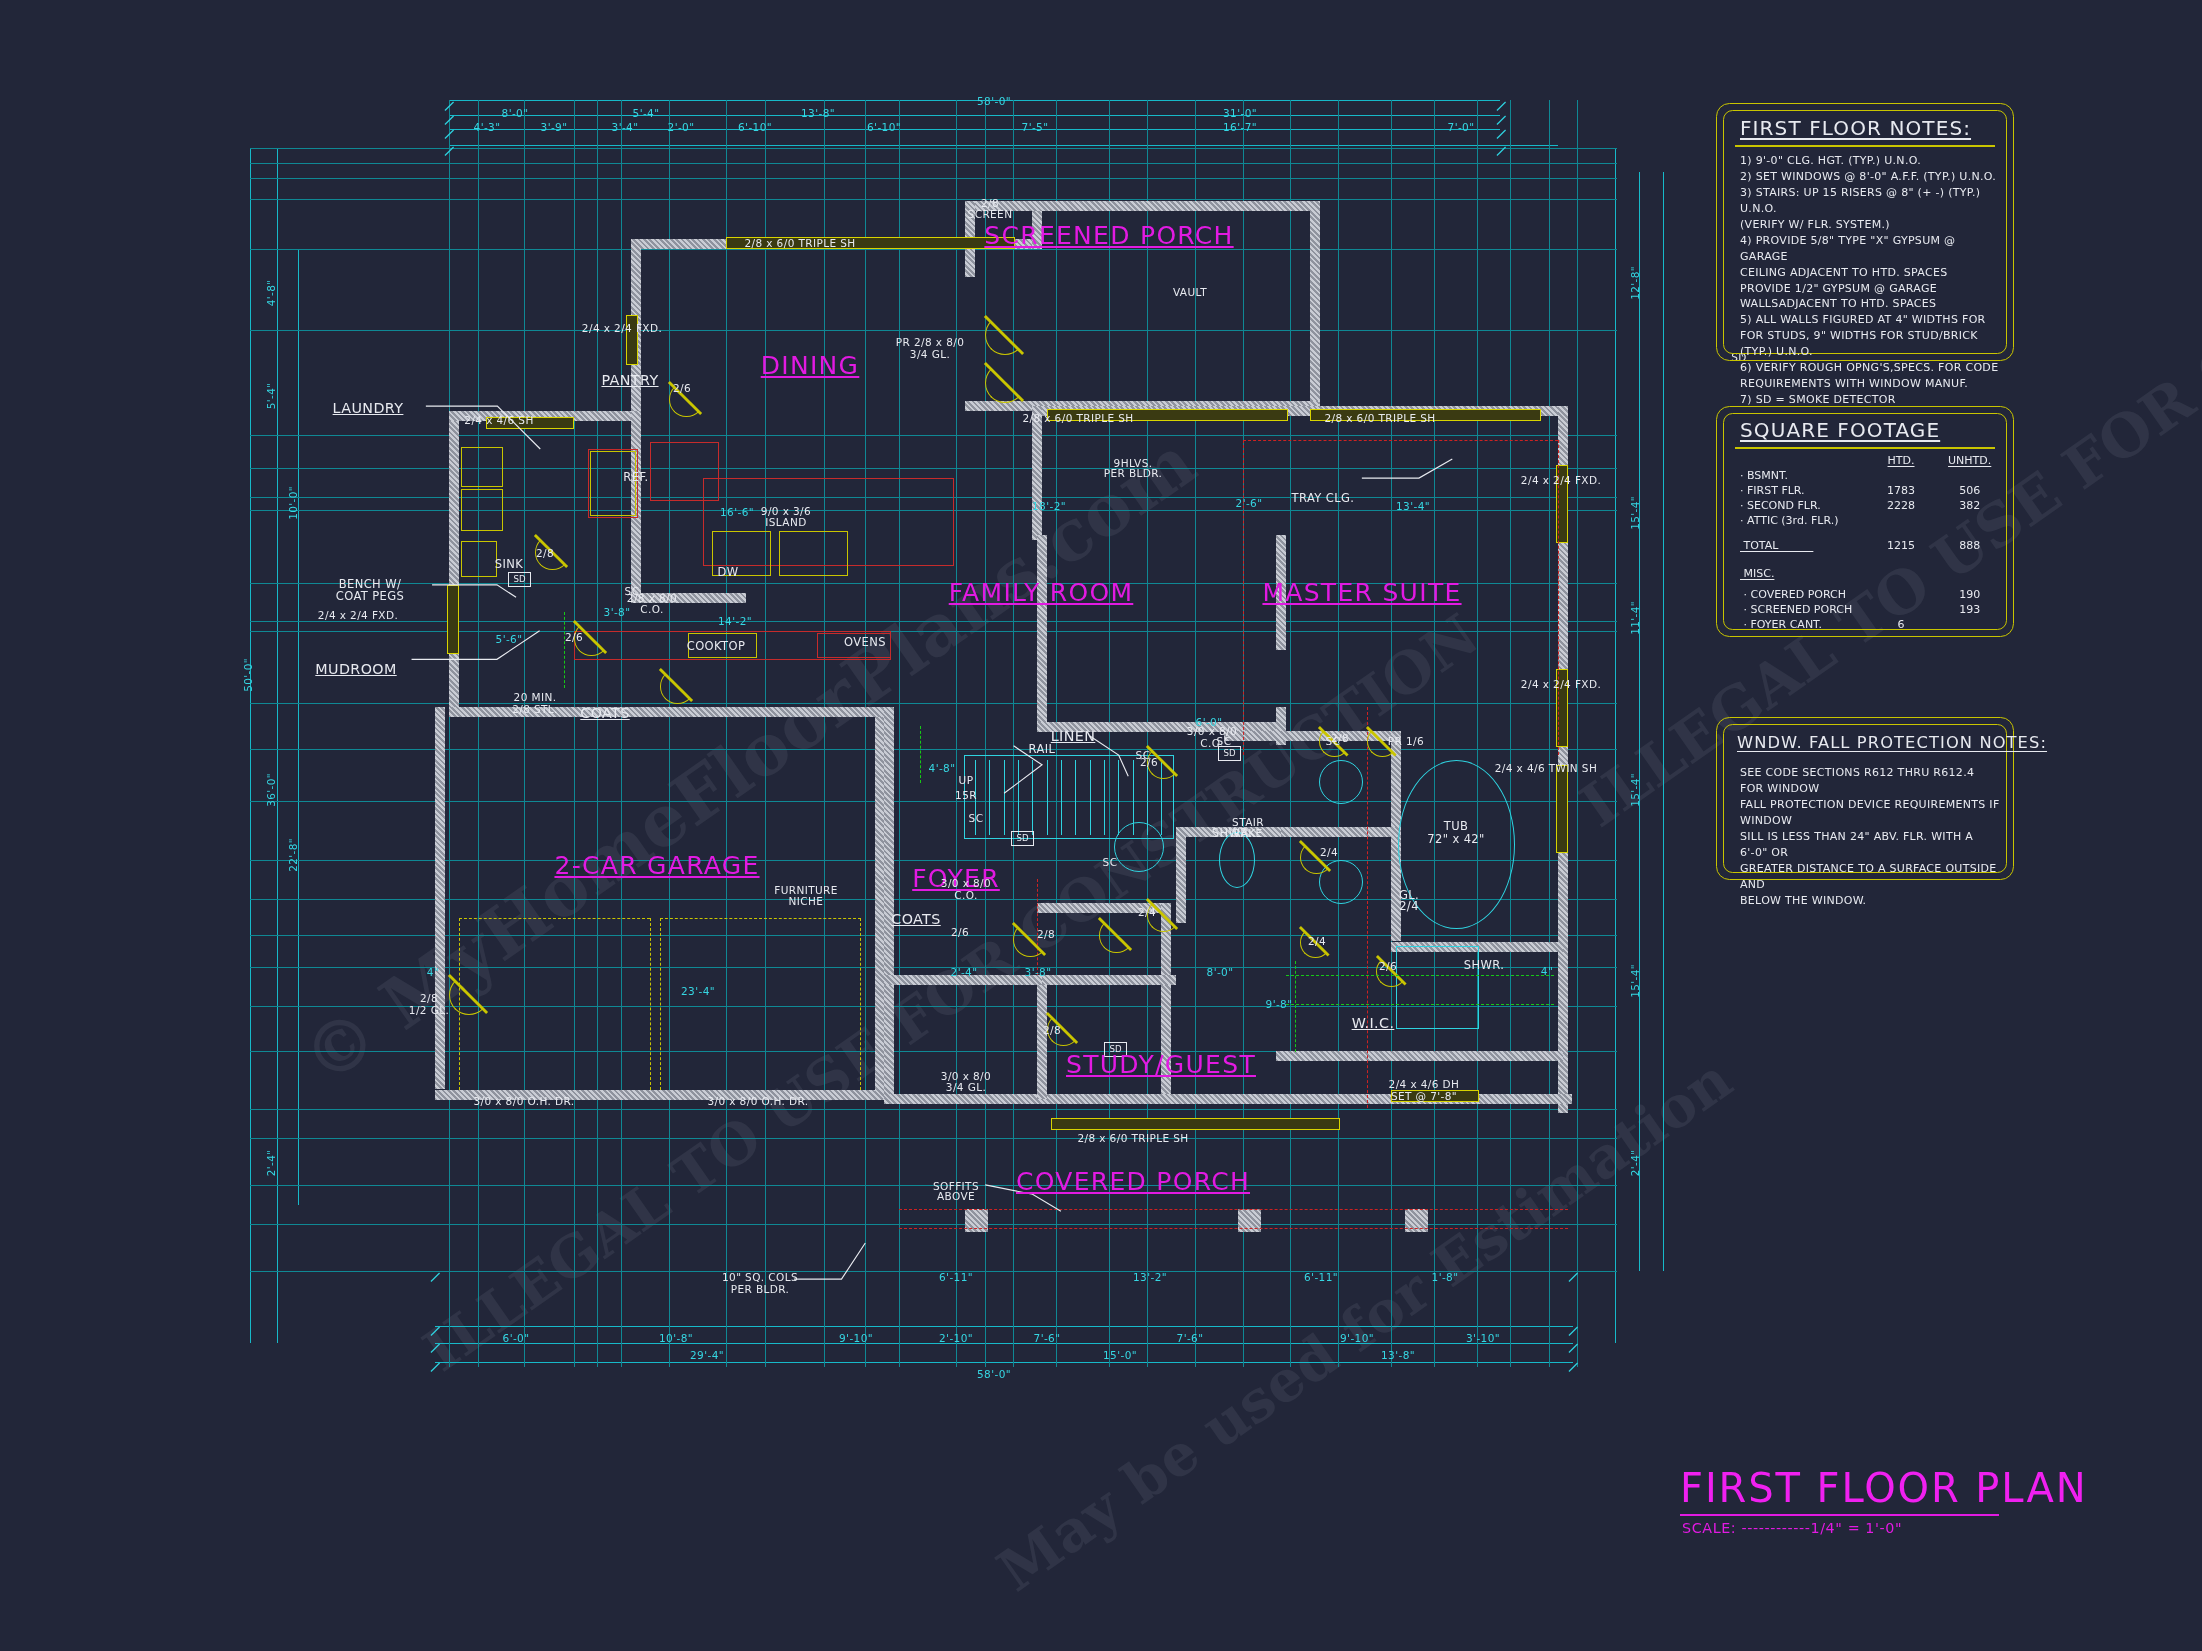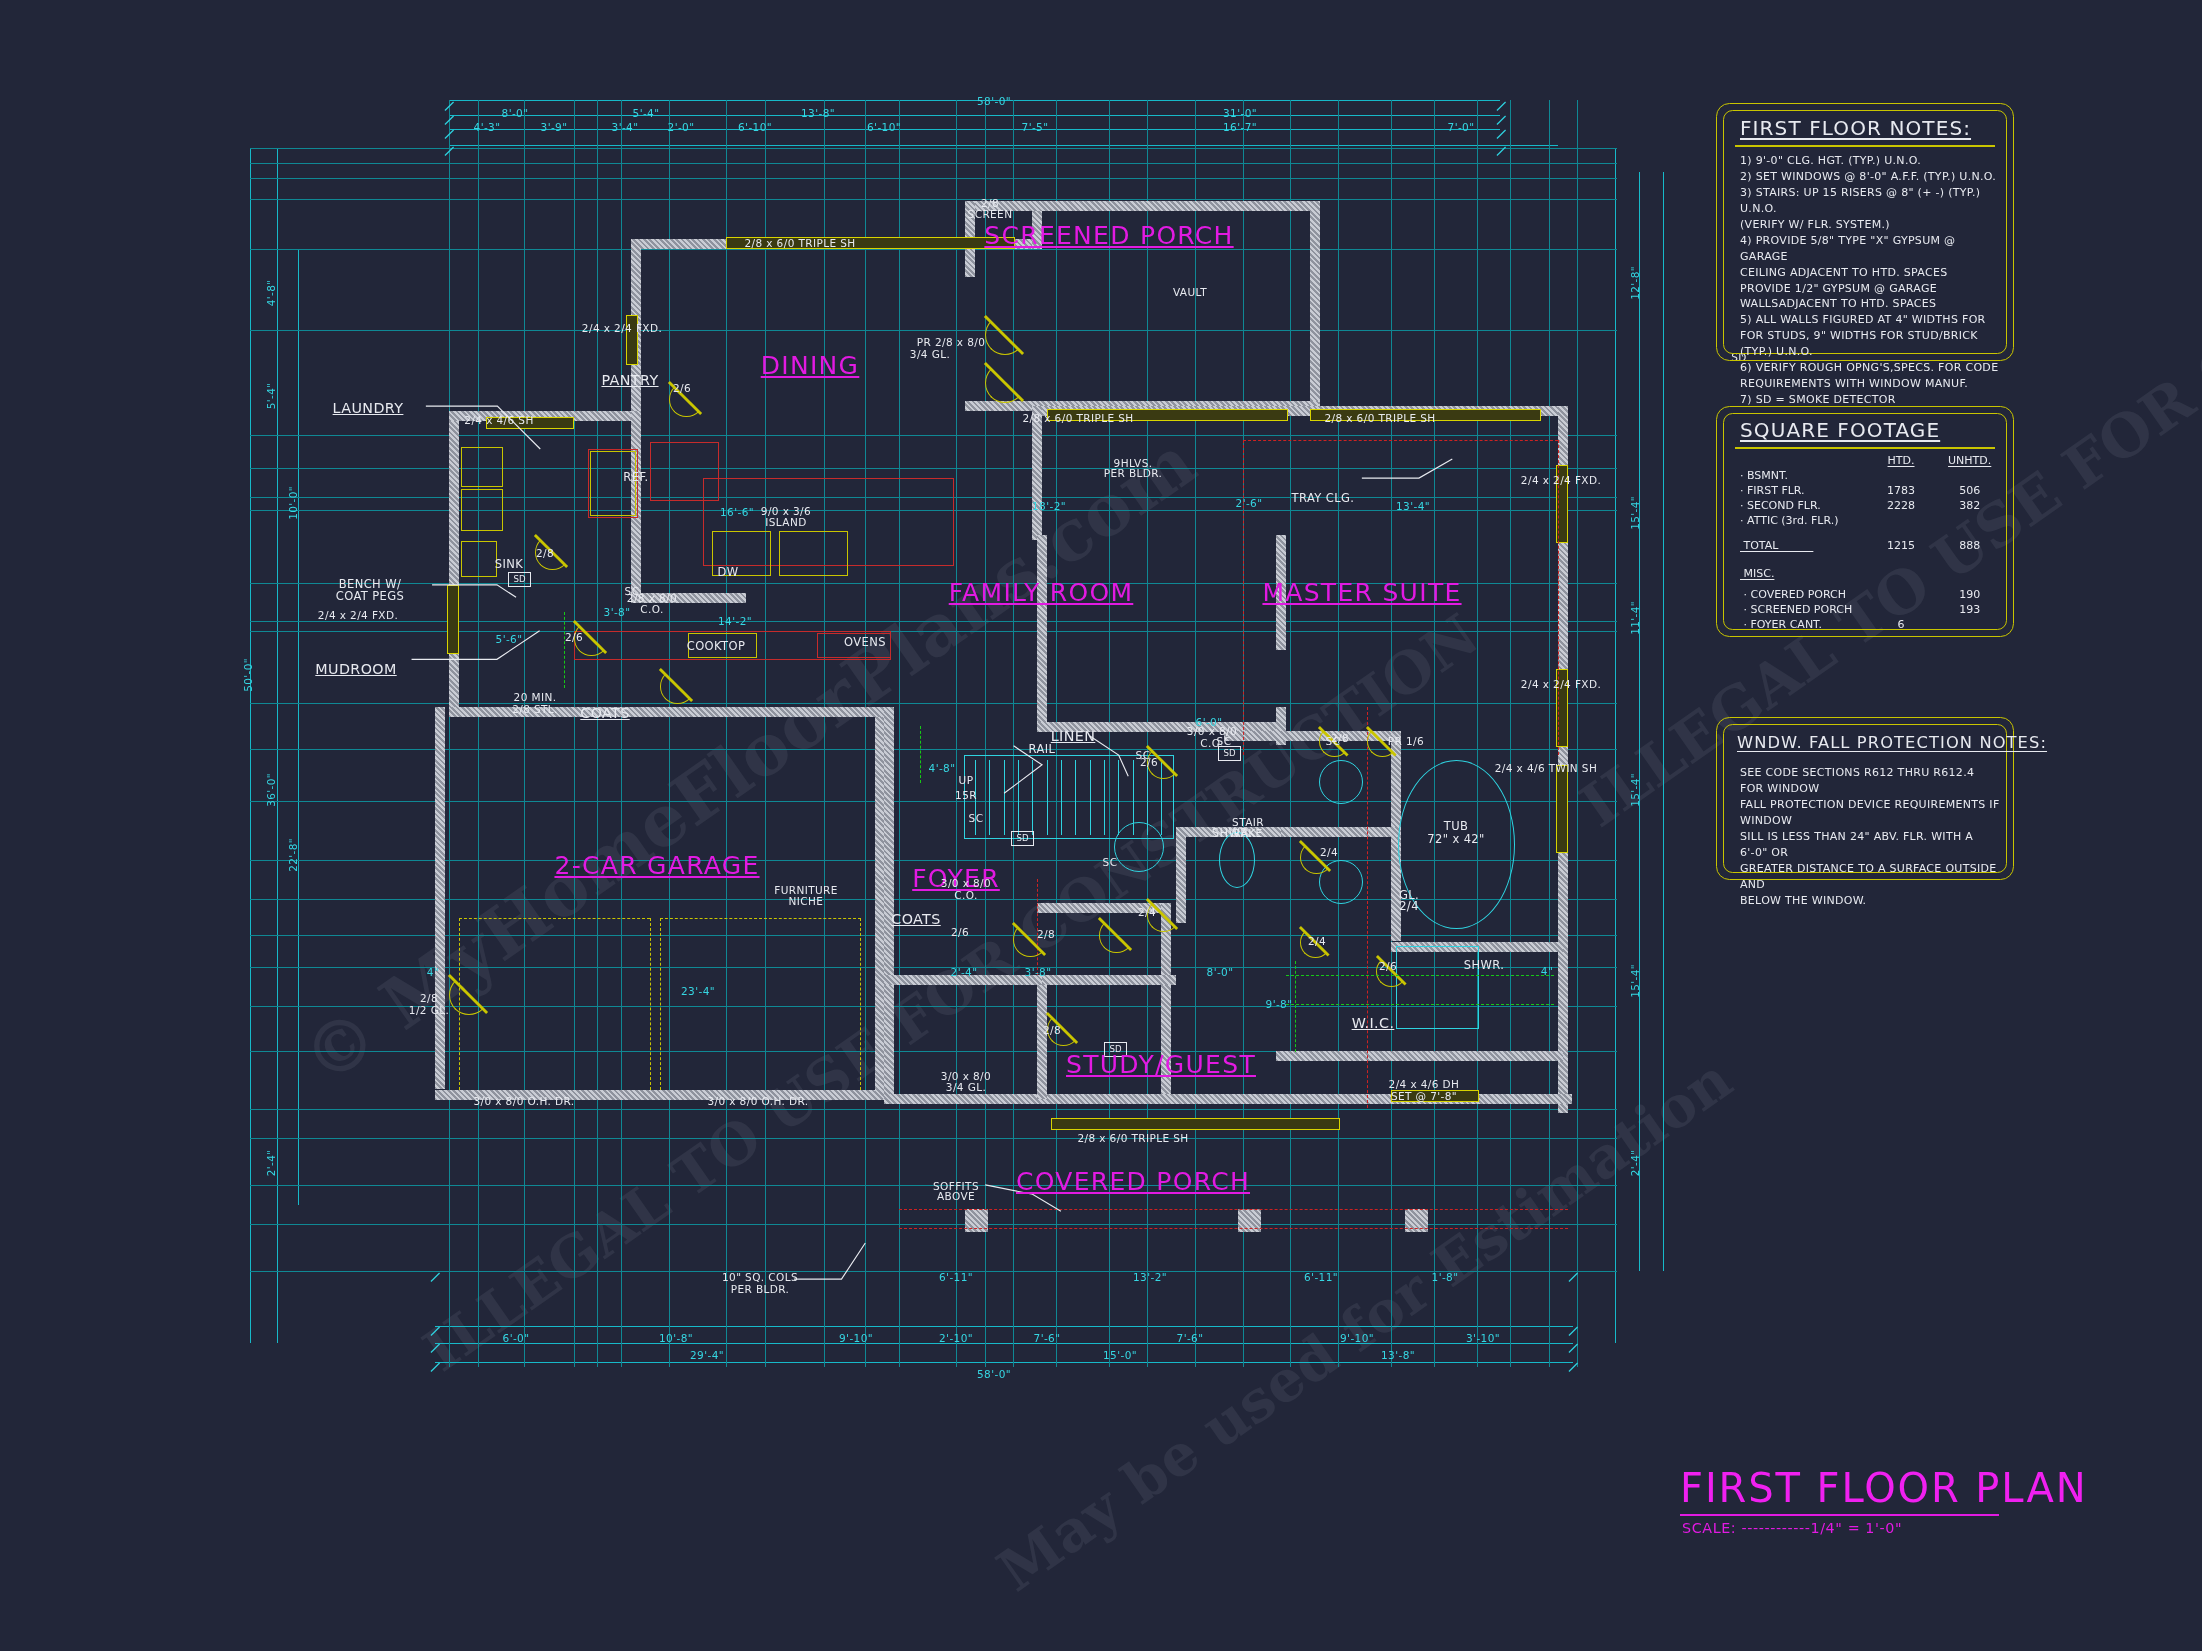--- a/index.html
+++ b/index.html
@@ -428,21 +428,21 @@
       <div class="t white" style="left: 760px; top: 1272px; font-size: 10.5px; transform: translateX(-50%); text-align: center;">10" SQ. COLS</div>
       <div class="t white" style="left: 760px; top: 1284px; font-size: 10.5px; transform: translateX(-50%); text-align: center;">PER BLDR.</div>
       <div class="t white" style="left: 370px; top: 578px; font-size: 11.5px; transform: translateX(-50%); text-align: center;">BENCH W/</div>
       <div class="t white" style="left: 370px; top: 590px; font-size: 11.5px; transform: translateX(-50%); text-align: center;">COAT PEGS</div>
       <div class="t white" style="left: 499px; top: 415px; font-size: 10.5px; transform: translateX(-50%); ">2/4 x 4/6 SH</div>
       <div class="t white" style="left: 358px; top: 610px; font-size: 10.5px; transform: translateX(-50%); text-align: center;">2/4 x 2/4 FXD.</div>
       <div class="t white" style="left: 622px; top: 323px; font-size: 10.5px; transform: translateX(-50%); text-align: center;">2/4 x 2/4 FXD.</div>
       <div class="t white" style="left: 800px; top: 238px; font-size: 10.5px; transform: translateX(-50%); text-align: center;">2/8 x 6/0 TRIPLE SH</div>
       <div class="t white" style="left: 990px; top: 198px; font-size: 10.5px; transform: translateX(-50%); text-align: center;">2/8</div>
       <div class="t white" style="left: 990px; top: 209px; font-size: 10.5px; transform: translateX(-50%); text-align: center;">SCREEN</div>
-      <div class="t white" style="left: 930px; top: 337px; font-size: 10.5px; transform: translateX(-50%); text-align: left; margin-left: 21px;">PR 2/8 x 8/0</div>
+      <div class="t white" style="left: 930px; top: 337px; font-size: 10.5px; transform: translateX(-50%); text-align: left;">PR 2/8 x 8/0</div>
       <div class="t white" style="left: 930px; top: 349px; font-size: 10.5px; transform: translateX(-50%); text-align: center;">3/4 GL.</div>
       <div class="t white" style="left: 1078px; top: 413px; font-size: 10.5px; transform: translateX(-50%); text-align: center;">2/8 x 6/0 TRIPLE SH</div>
       <div class="t white" style="left: 1380px; top: 413px; font-size: 10.5px; transform: translateX(-50%); text-align: center;">2/8 x 6/0 TRIPLE SH</div>
       <div class="t white" style="left: 1561px; top: 475px; font-size: 10.5px; transform: translateX(-50%); text-align: center;">2/4 x 2/4 FXD.</div>
       <div class="t white" style="left: 1561px; top: 679px; font-size: 10.5px; transform: translateX(-50%); text-align: center;">2/4 x 2/4 FXD.</div>
       <div class="t white" style="left: 1546px; top: 763px; font-size: 10.5px; transform: translateX(-50%); text-align: center;">2/4 x 4/6 TWIN SH</div>
       <div class="t white" style="left: 1424px; top: 1079px; font-size: 10.5px; transform: translateX(-50%); text-align: center;">2/4 x 4/6 DH</div>
       <div class="t white" style="left: 1424px; top: 1091px; font-size: 10.5px; transform: translateX(-50%); text-align: center;">SET @ 7'-8"</div>
       <div class="t white" style="left: 786px; top: 506px; font-size: 10.5px; transform: translateX(-50%); text-align: center;">9/0 x 3/6</div>
       <div class="t white" style="left: 786px; top: 517px; font-size: 10.5px; transform: translateX(-50%); text-align: center;">ISLAND</div>

